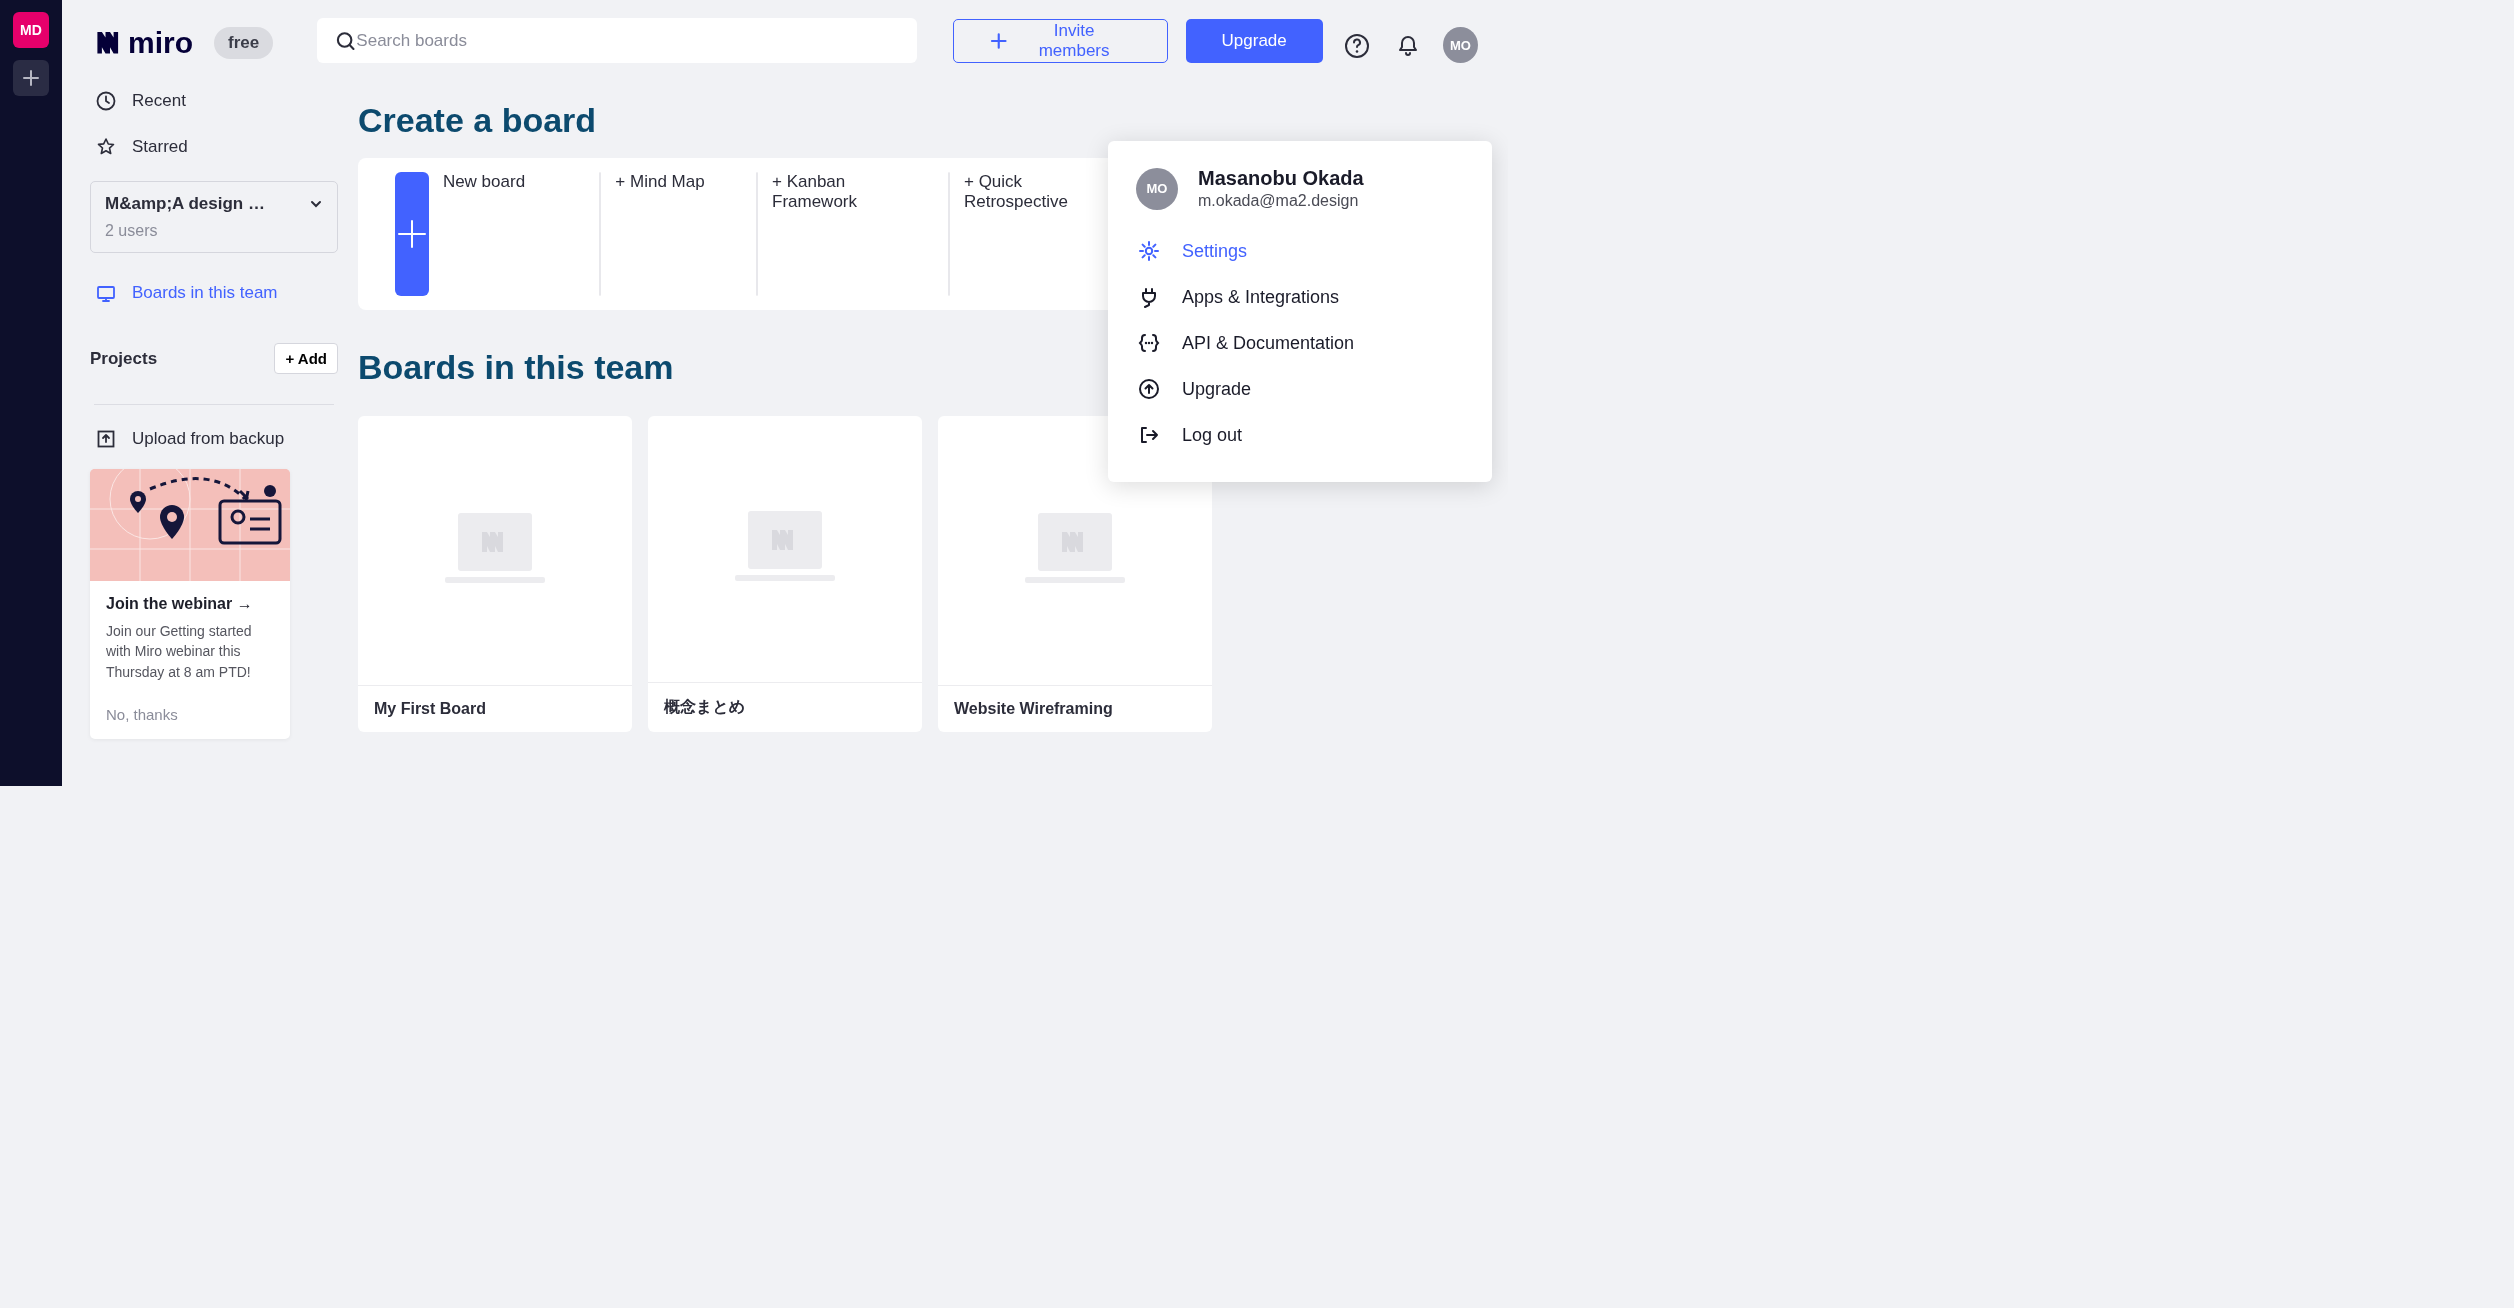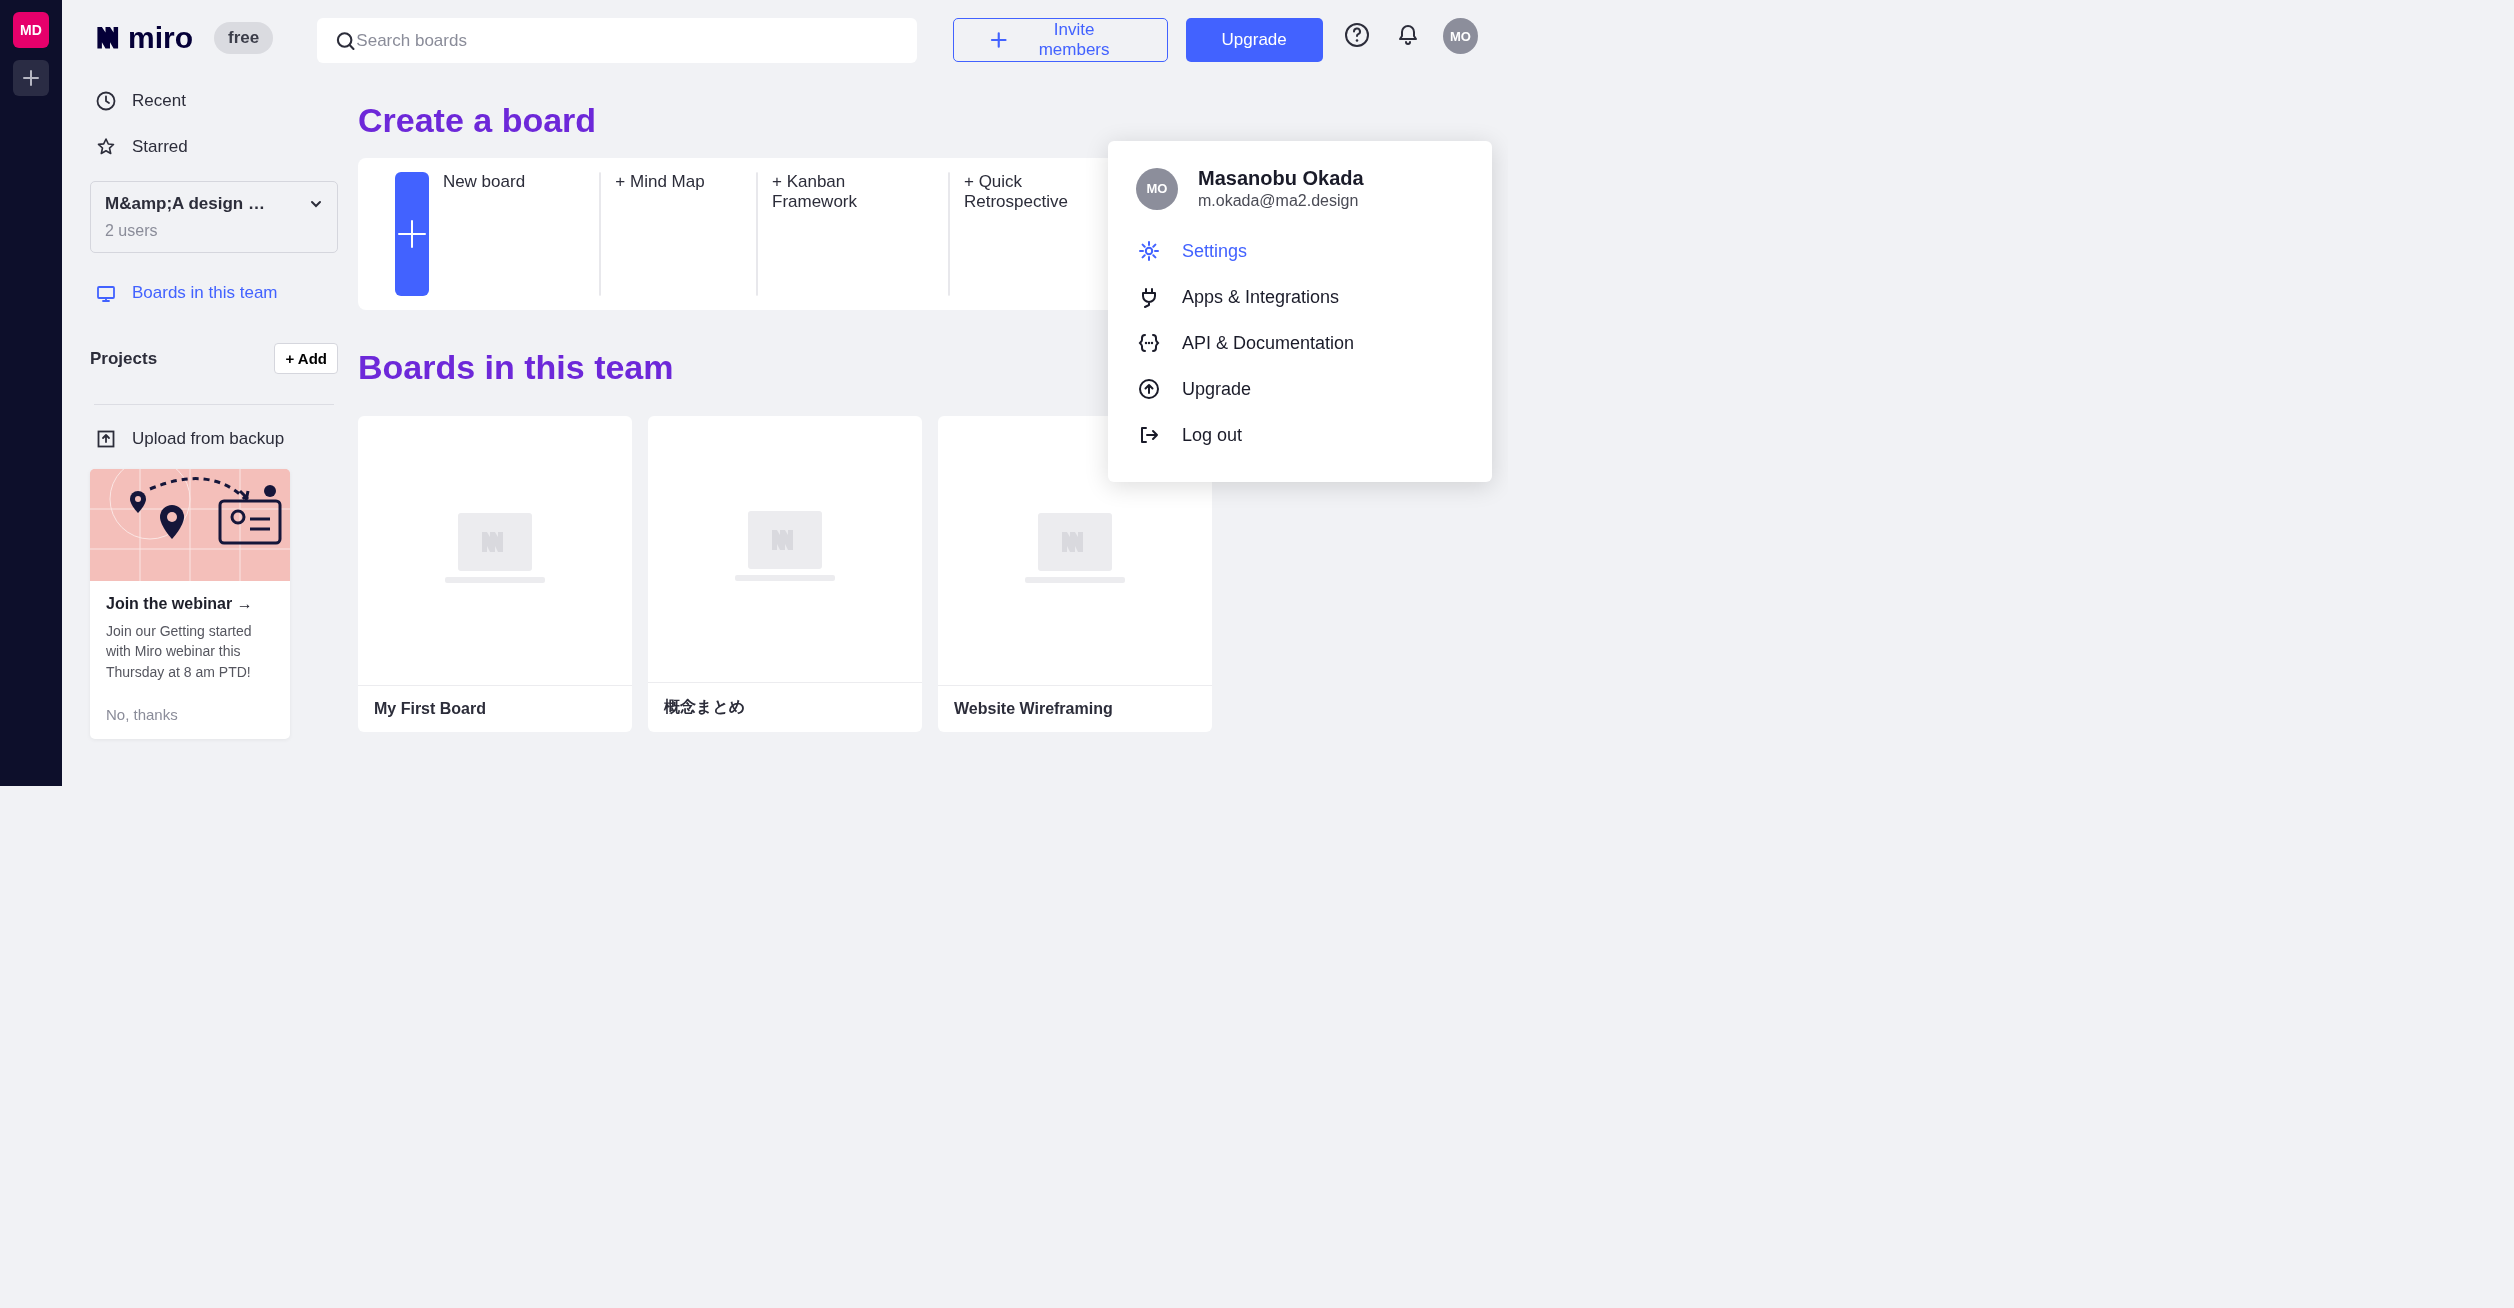--- a/index.html
+++ b/index.html
@@ -6,21 +6,21 @@
 body { background: #f1f2f5; overflow: hidden; }
 .root { display: flex; width: 2514px; height: 1308px; transform-origin: top left; }
 
 .root { width: 1508px; height: 786px; }
 
 .rail { width: 62px; background: #0d0f2b; display: flex; flex-direction: column; align-items: center; padding-top: 12px; gap: 12px; }
 .rail-badge { width: 36px; height: 36px; border-radius: 6px; display: flex; align-items: center; justify-content: center; font-weight: 700; font-size: 14px; color: #fff; }
 .rail-add { width: 36px; height: 36px; border-radius: 6px; background: #2a2c44; display: flex; align-items: center; justify-content: center; color: #b6b7c3; }
 
 .app { flex: 1; display: flex; flex-direction: column; background: #f1f2f5; }
-.topbar { display: flex; align-items: flex-start; padding: 18px 30px 12px 30px; gap: 18px; }
+.topbar { display: flex; align-items: flex-end; padding: 18px 30px 12px 30px; gap: 18px; }
 .logo-wrap { display: flex; align-items: center; gap: 10px; }
 .logo { width: 112px; height: 40px; }
 .plan-pill { background: #dadbe0; color: #3b3d49; font-weight: 600; padding: 6px 14px; border-radius: 18px; font-size: 17px; }
 
 .search { flex: 0 0 600px; margin-left: 26px; height: 45px; background: #fff; border-radius: 6px; display: flex; align-items: center; padding: 0 18px; }
 .search input { border: none; outline: none; font-size: 17px; color: #333; width: 100%; }
 .search input::placeholder { color: #8a8c99; }
 
 .flex-spacer { flex: 1; }
 
@@ -48,21 +48,21 @@
 .divider { border-top: 1px solid #dcdde3; margin: 24px 4px 14px 4px; }
 
 .webinar { margin-top: 10px; border-radius: 5px; overflow: hidden; box-shadow: 0 1px 4px rgba(0,0,0,0.06); background: #fff; width: 200px; }
 .webinar-img { height: 112px; background: #f4bfba; position: relative; overflow: hidden; }
 .webinar-body { padding: 14px 16px 16px 16px; }
 .webinar-title { font-weight: 700; font-size: 16px; color: #1e1f2a; display: flex; align-items: center; gap: 6px; }
 .webinar-desc { color: #55565f; font-size: 14px; margin-top: 8px; line-height: 1.45; }
 .webinar-no { color: #8a8c99; font-size: 15px; margin-top: 24px; }
 
 .main { flex: 1; padding: 0 30px 0 0; overflow: hidden; position: relative; }
-.section-title { font-size: 34px; font-weight: 800; color: #6d28d9; margin: 26px 0 18px 0; }
+.section-title { font-size: 34px; font-weight: 800; color: #0c4a6e; margin: 26px 0 18px 0; }
 
 .templates { background: #fff; border-radius: 8px; padding: 14px; display: flex; gap: 16px; }
 .tmpl { width: 176px; display: flex; flex-direction: row; gap: 12px; cursor: pointer; justify-content: center; }
 .tmpl-thumb { height: 124px; border-radius: 6px; background: #fff; border: 1px solid #e8e8ec; position: relative; overflow: hidden; }
 .tmpl-thumb.blue { background: #4262ff; border: none; display: flex; align-items: center; justify-content: center; }
 .tmpl-label { font-size: 17px; color: #2c2d3a; font-weight: 500; padding-left: 2px; }
 
 .boards-header-row { display: flex; align-items: center; justify-content: space-between; margin-top: 36px; }
 .filter-btn { border: 1px solid #d5d6dd; background: #fff; border-radius: 5px; height: 42px; display: flex; align-items: center; padding: 0 16px; font-size: 16px; color: #2c2d3a; cursor: pointer; }
 

